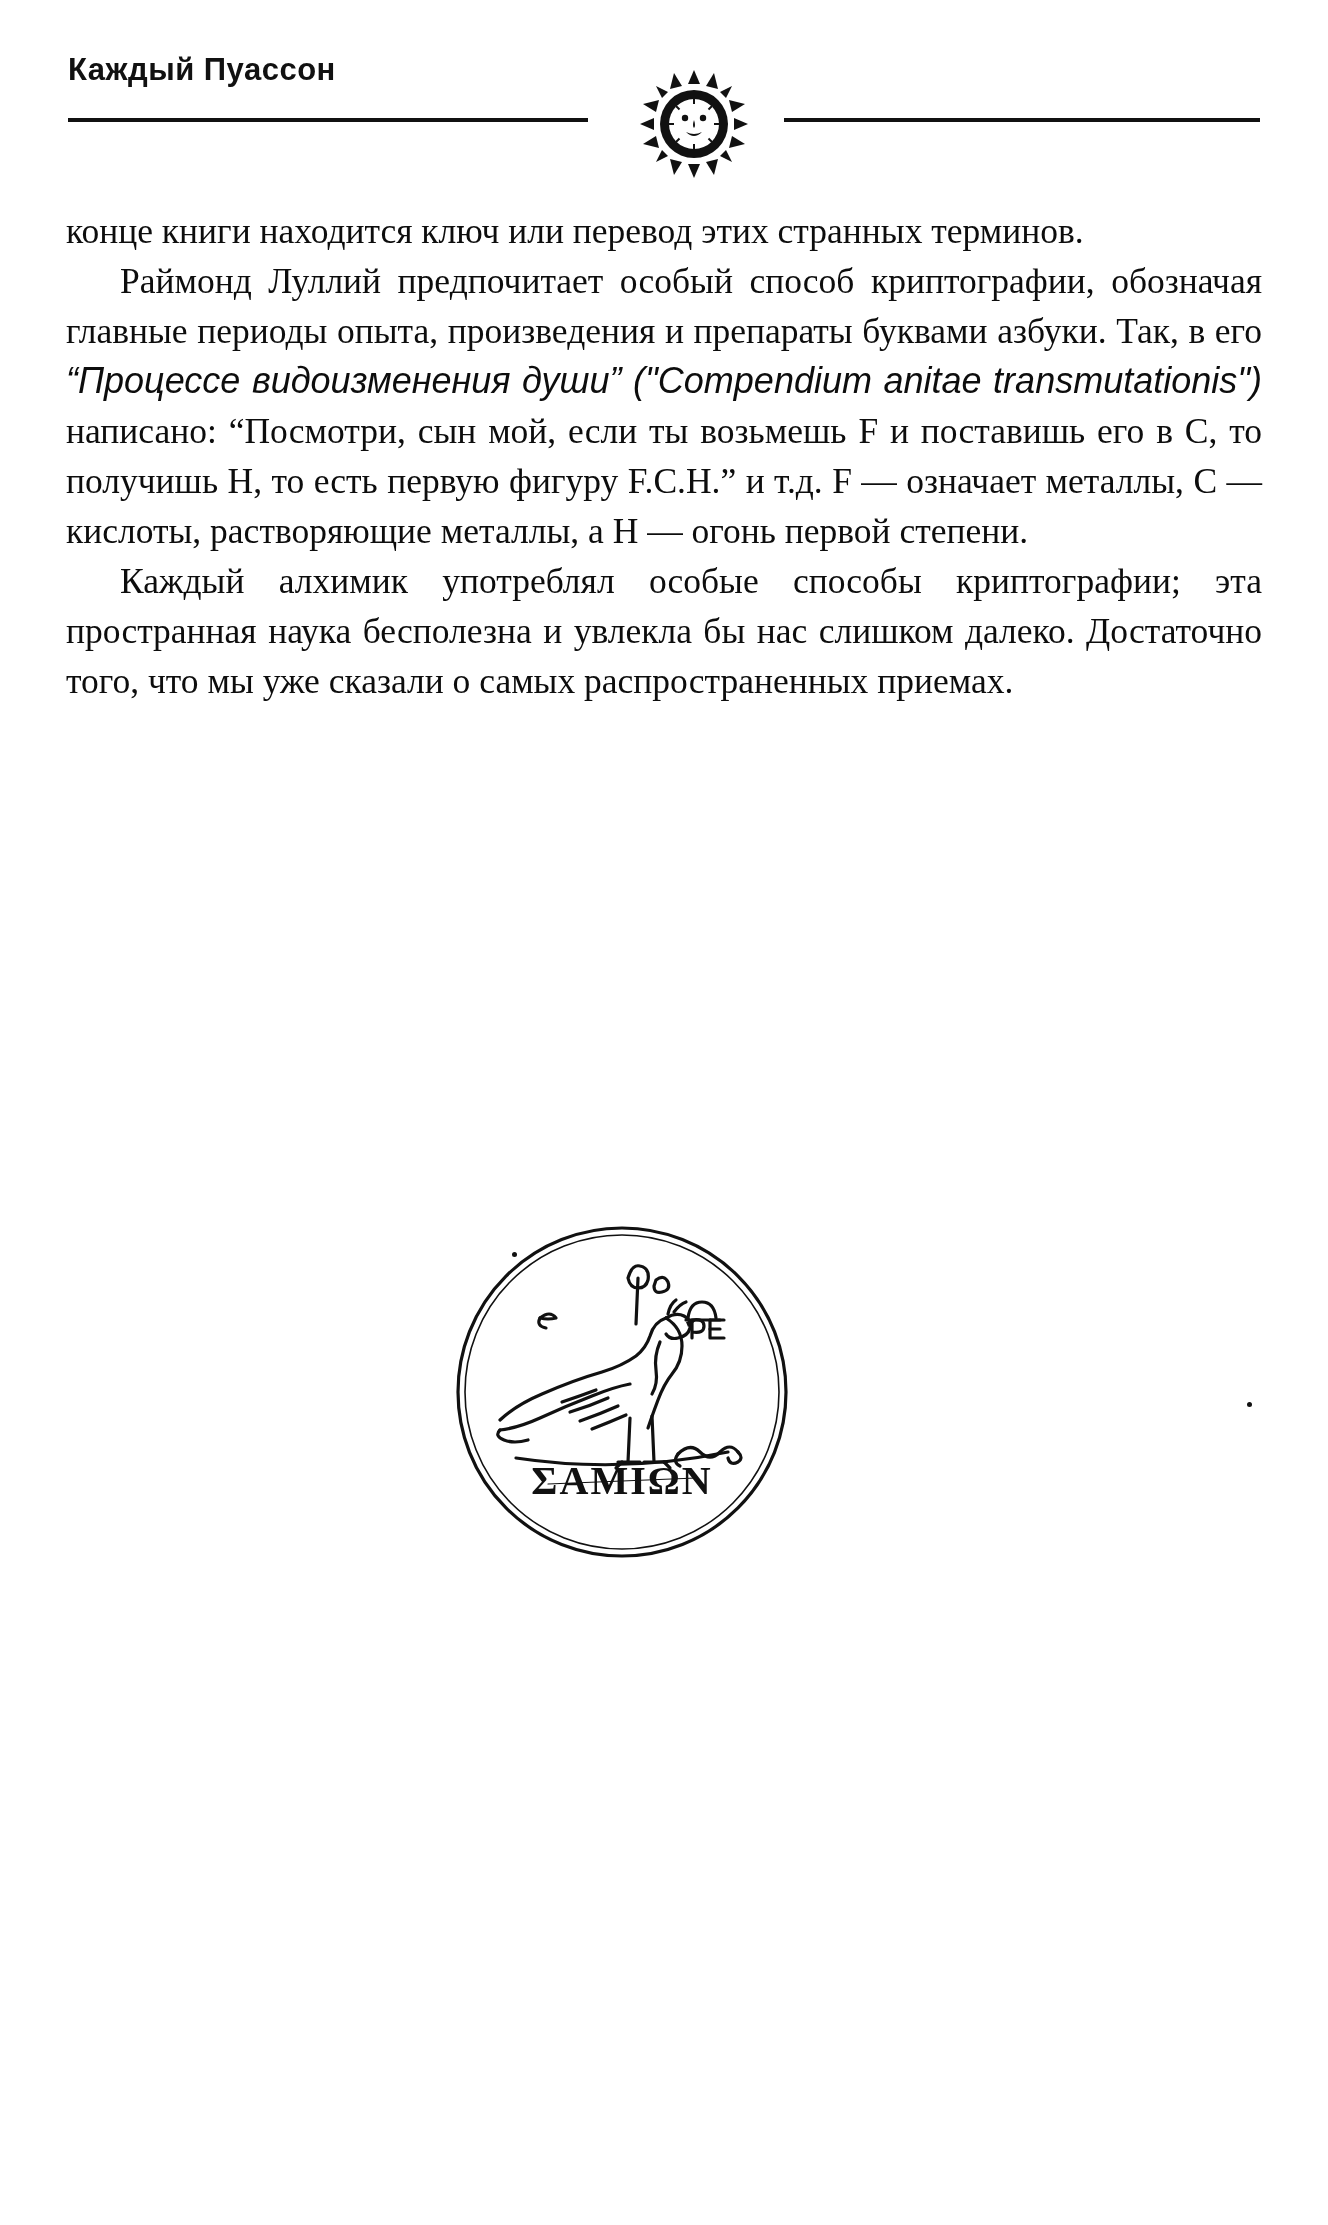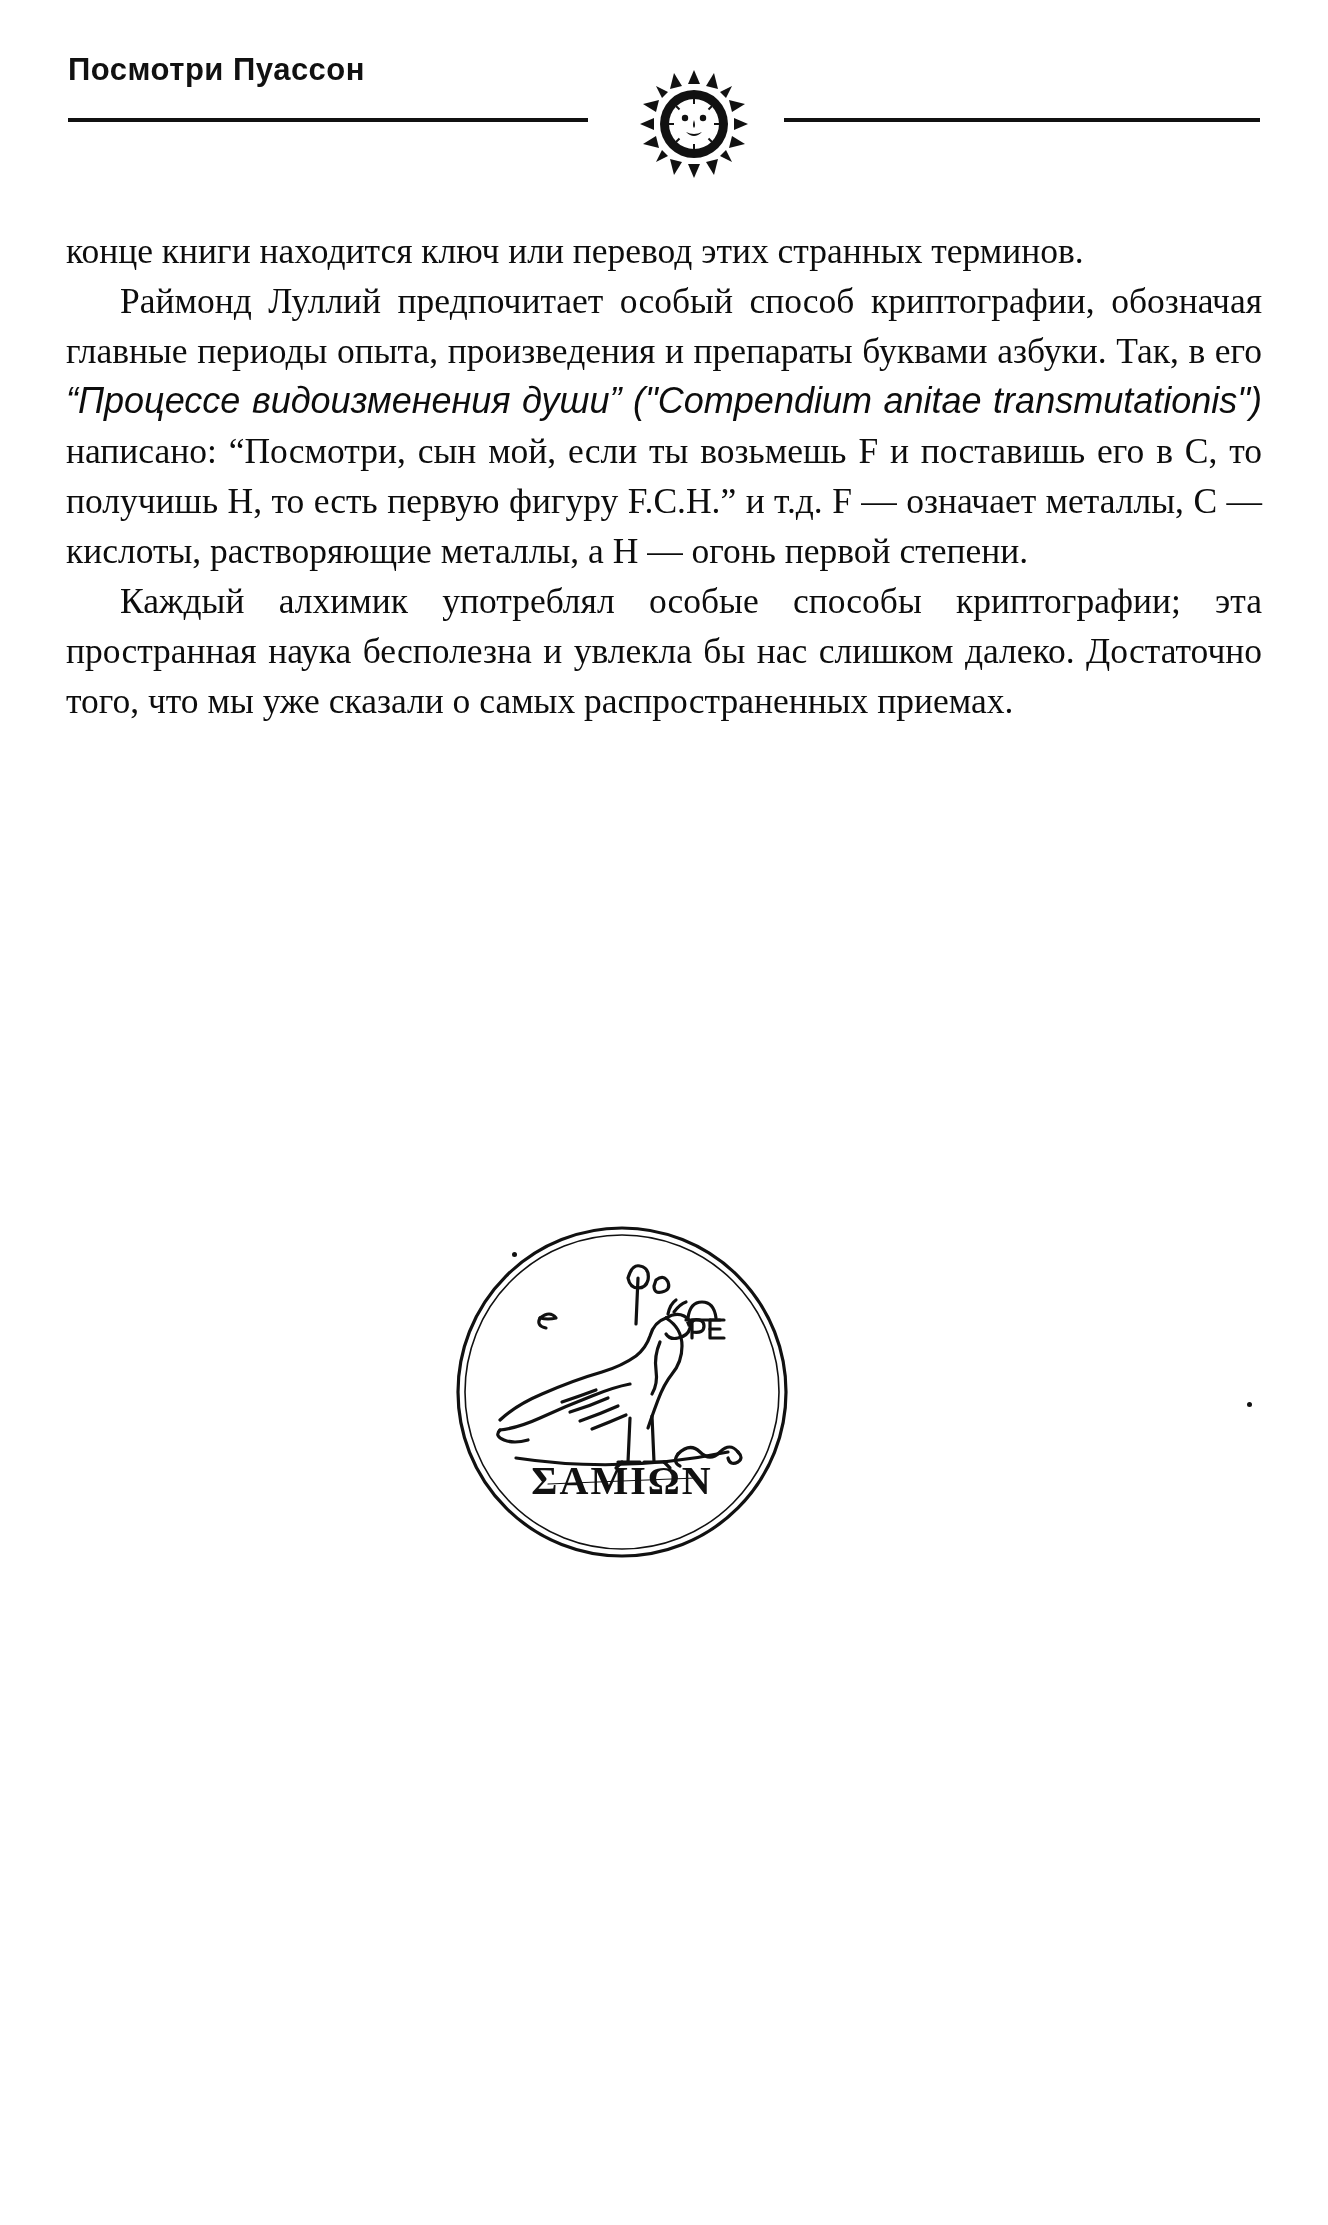--- a/index.html
+++ b/index.html
@@ -64,21 +64,21 @@
     left: 572px;
     top: 18px;
     width: 108px;
     height: 108px;
   }
 
   
   .body-text {
     position: absolute;
     left: 66px;
-    top: 226px;
+    top: 206px;
     width: 1196px;
     font-size: 35.5px;
     line-height: 50px;
     text-align: justify;
     color: #0d0d0d;
   }
   .body-text p {
     margin: 0 0 0 0;
     text-align: justify;
     text-justify: inter-word;
@@ -118,21 +118,21 @@
     background: #111111;
     border-radius: 50%;
   }
 </style>
 </head>
 <body>
 
 <div class="page">
 
   <div class="header">
-    <div class="running-head">Посмотри Пуассон</div>
+    <div class="running-head">Каждый Пуассон</div>
     <div class="rule-left"></div>
     <div class="rule-right"></div>
 
     <svg class="sun-ornament" viewBox="0 0 108 108">
       <g fill="#111111">
 
         <g>
           <polygon points="54,0 60,14 48,14"></polygon>
           <polygon points="54,108 48,94 60,94"></polygon>
           <polygon points="0,54 14,48 14,60"></polygon>

